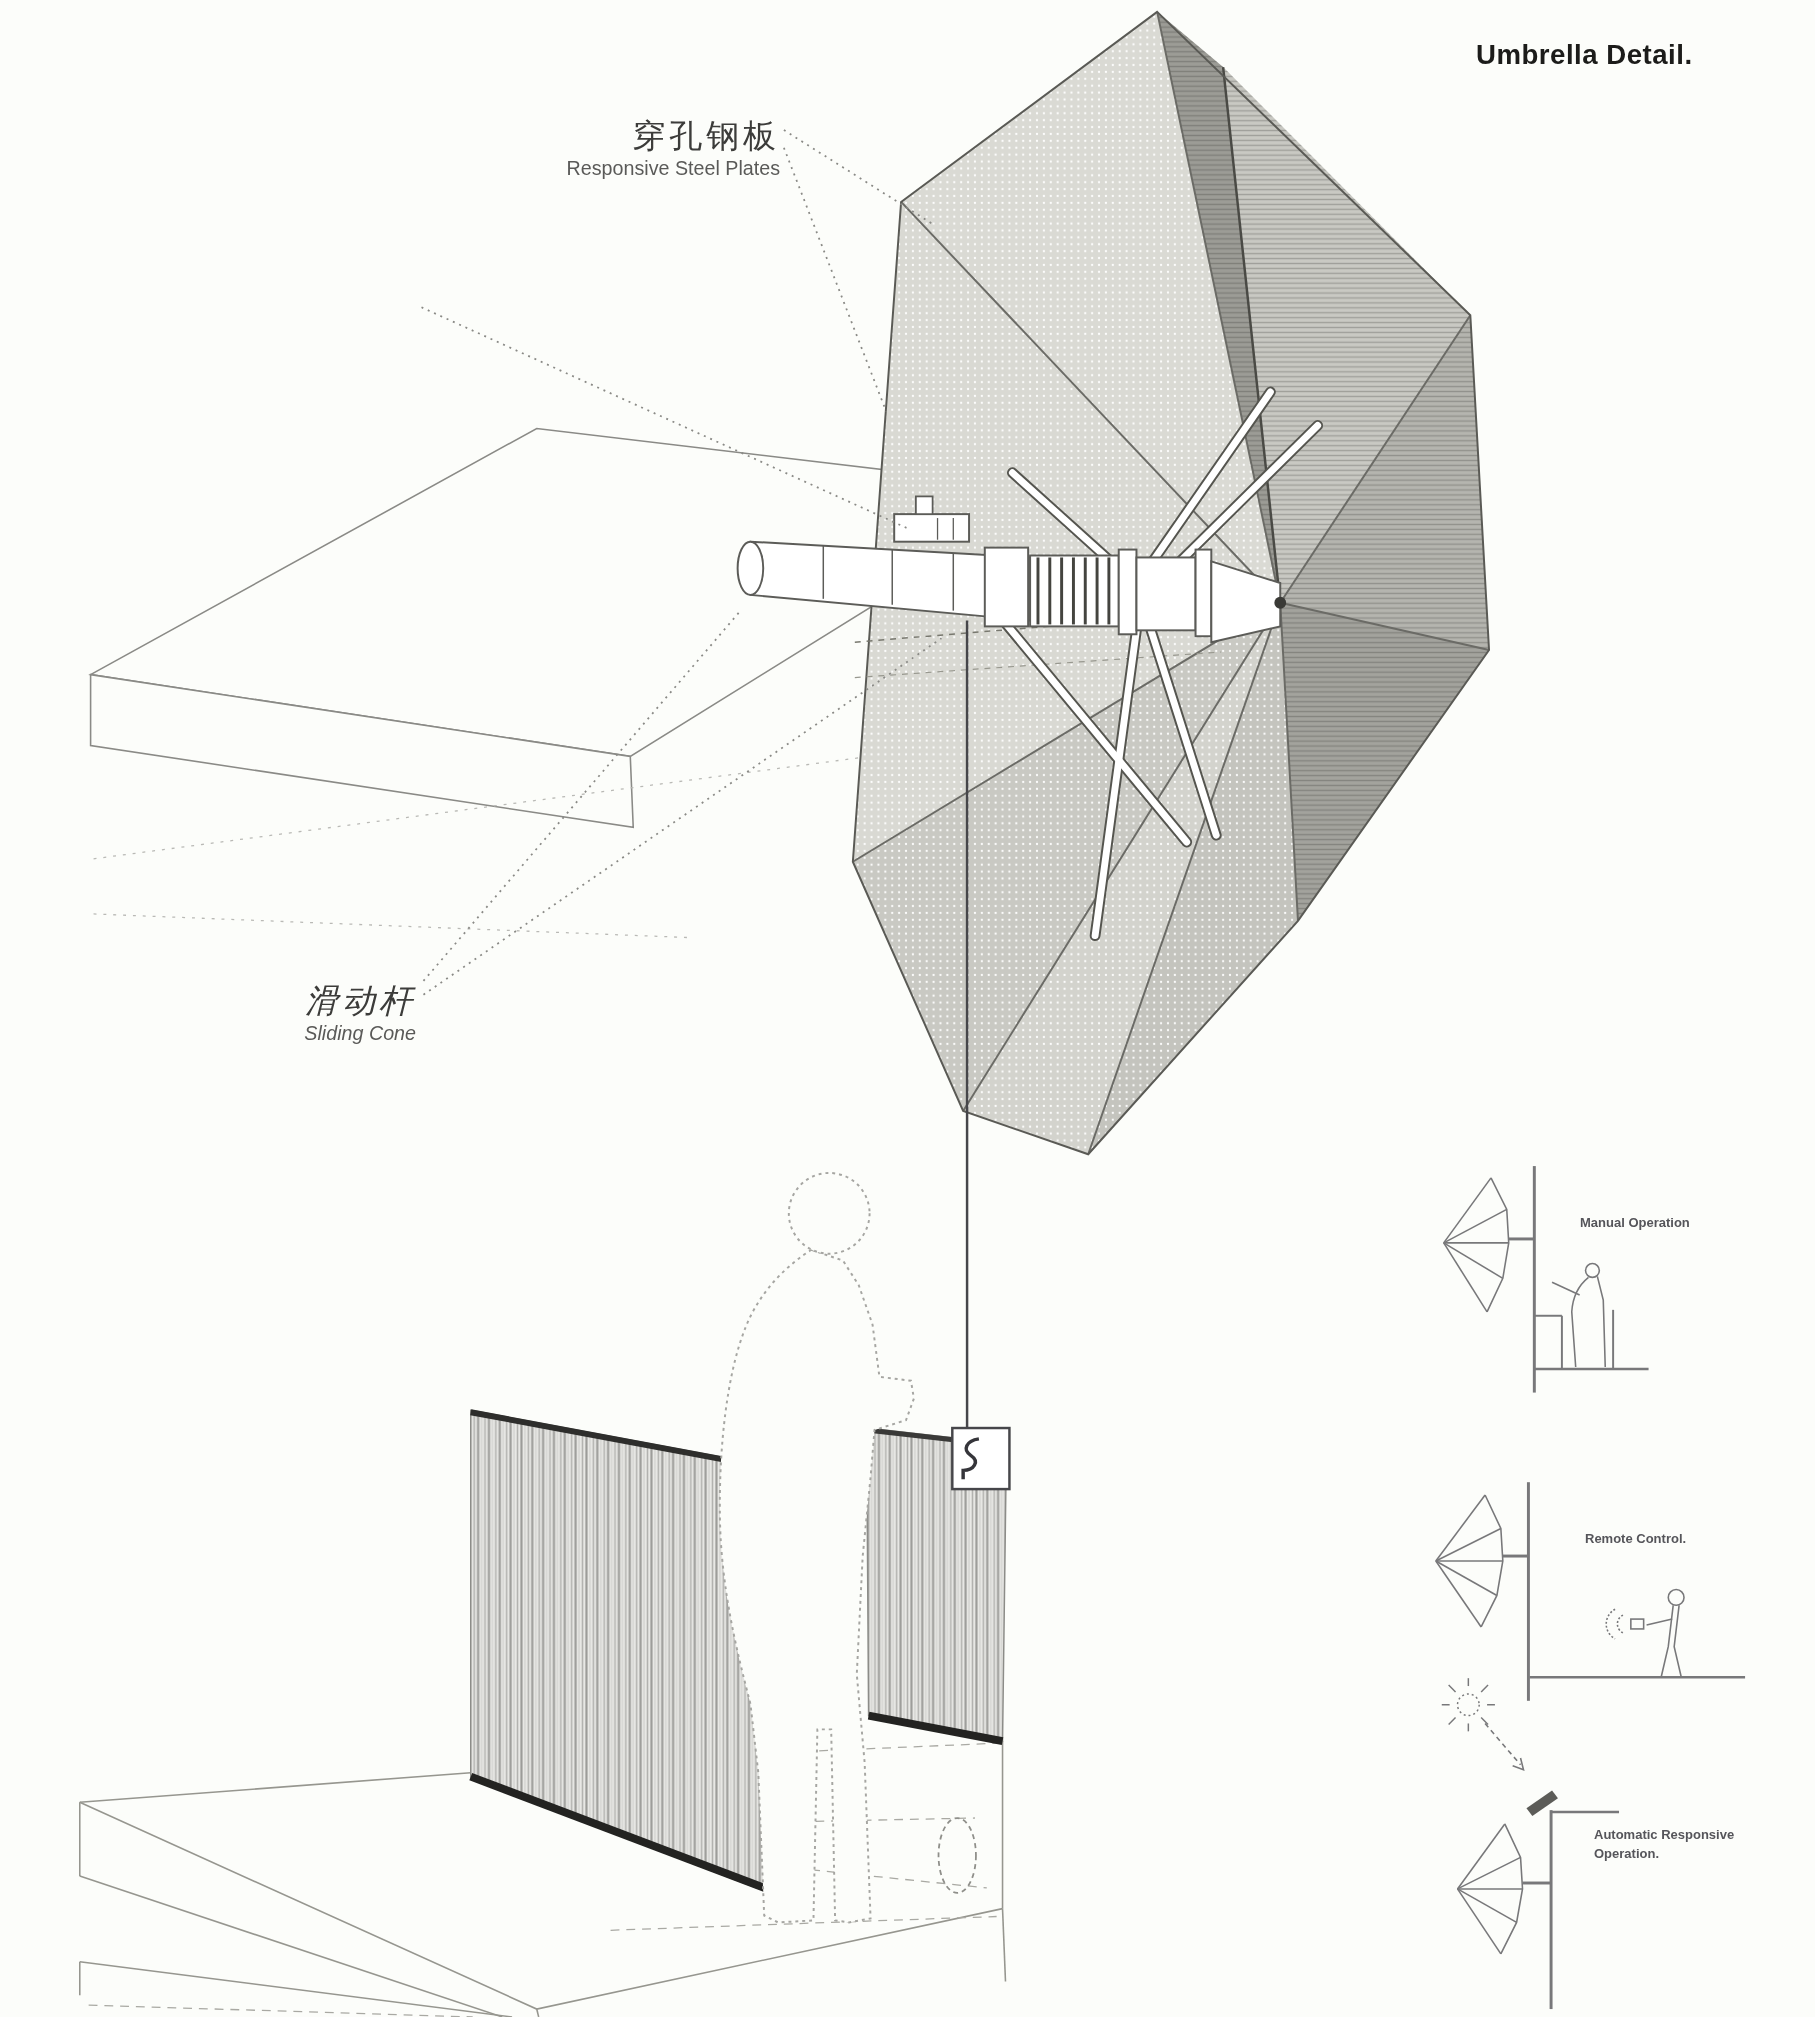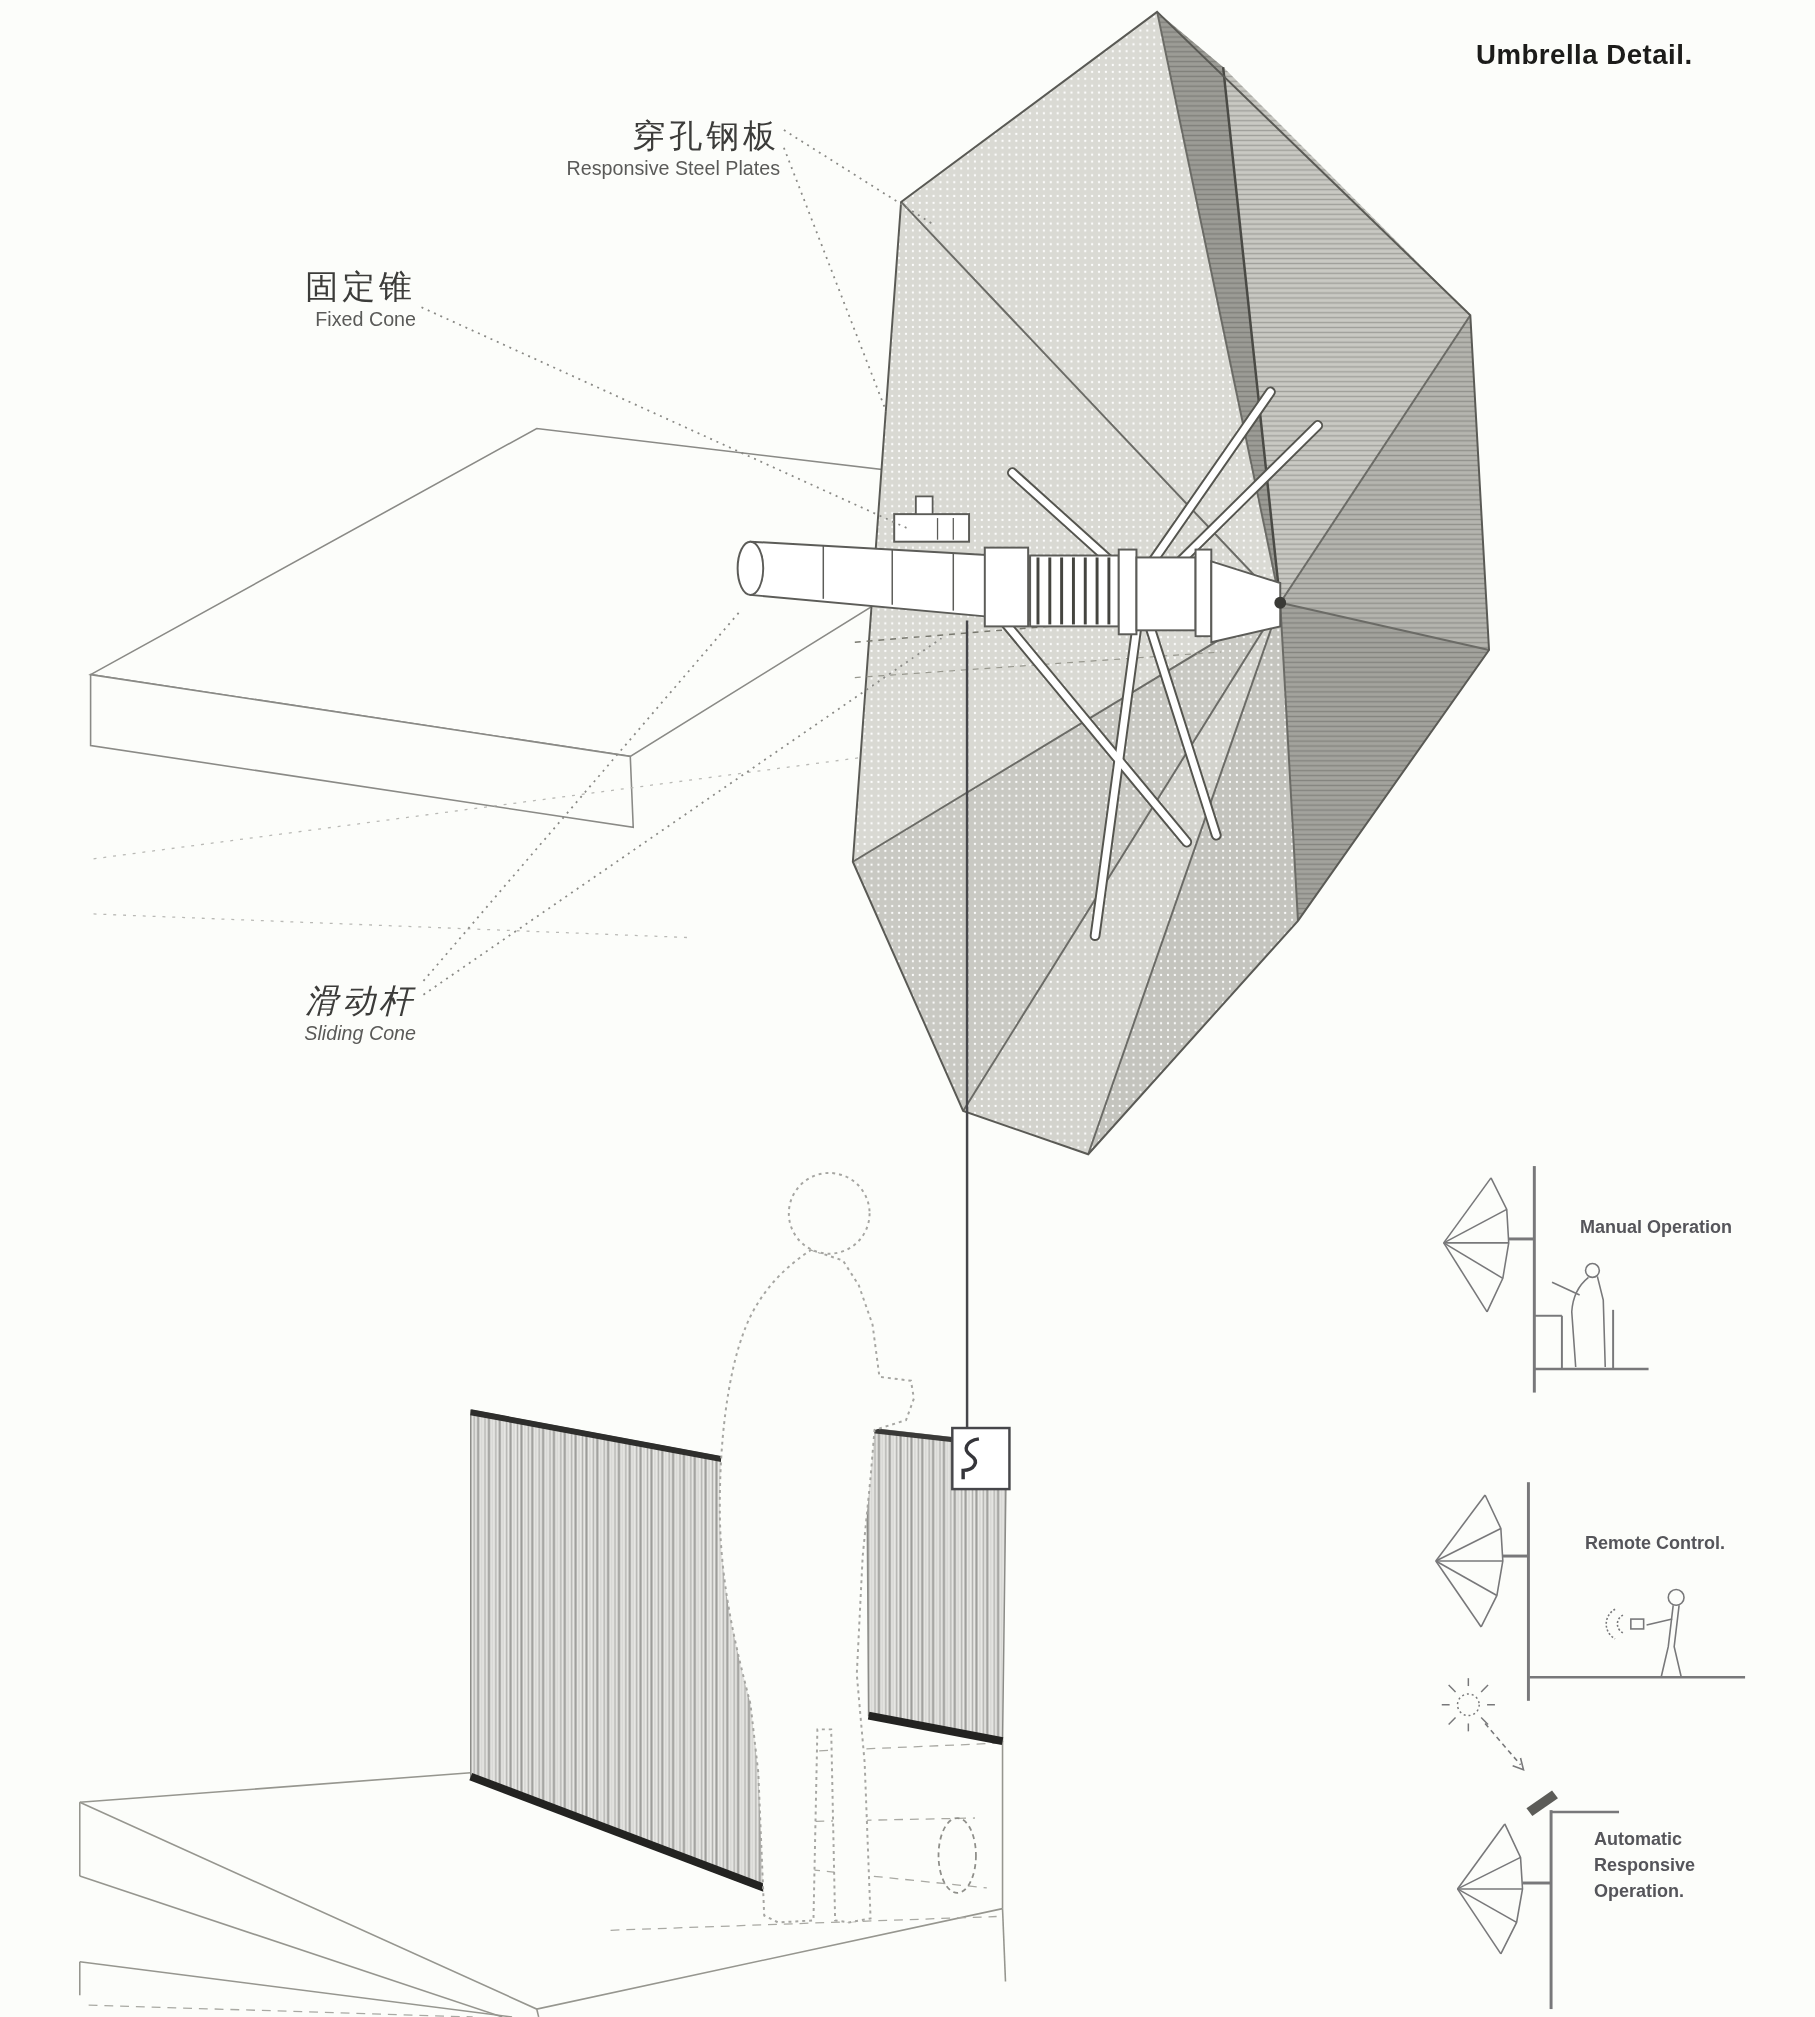--- a/index.html
+++ b/index.html
@@ -13,21 +13,21 @@
   svg{position:absolute;left:0;top:0;}
   .lbl{position:absolute;color:#4a4a48;}
   .lbl .zh{font-size:33px;letter-spacing:3.9px;color:#3c3c3a;line-height:1.25;margin-top:32px;}
   .lbl .en{font-size:19.7px;color:#5a5a58;line-height:1.3;}
   .r{text-align:right;}
   #title{
     position:absolute;left:1476px;top:39px;width:315px;
     font-size:27.6px;font-weight:bold;color:#1c1c1a;letter-spacing:0.5px;
   }
   .mode-lbl{
-    position:absolute;font-size:18px;font-weight:bold;color:#55555a;
+    position:absolute;font-size:13px;font-weight:bold;color:#55555a;
     line-height:1.45;
   }
 </style>
 </head>
 <body>
 
 <div id="stage">
 
 <svg width="1815" height="2017" viewBox="0 0 1843 2048">
   <defs>
@@ -283,24 +283,20 @@
   </g>
 </svg>
 
 <div id="title">Umbrella Detail.</div>
 
 <div class="lbl r" style="left:504px;top:83px;width:276px;">
   <div class="zh">穿孔钢板</div>
   <div class="en">Responsive Steel Plates</div>
 </div>
 
-<div class="lbl r" style="left:140px;top:234px;width:276px;">
-  <div class="zh">固定锥</div>
-  <div class="en">Fixed Cone</div>
-</div>
 
 <div class="lbl r" style="left:140px;top:948px;width:276px;font-style:italic;">
   <div class="zh">滑动杆</div>
   <div class="en">Sliding Cone</div>
 </div>
 
 <div class="mode-lbl" style="left:1580px;top:1214px;width:158px;">Manual Operation</div>
 <div class="mode-lbl" style="left:1585px;top:1530px;width:158px;">Remote Control.</div>
 <div class="mode-lbl" style="left:1594px;top:1826px;width:156px;">Automatic Responsive Operation.</div>
 

